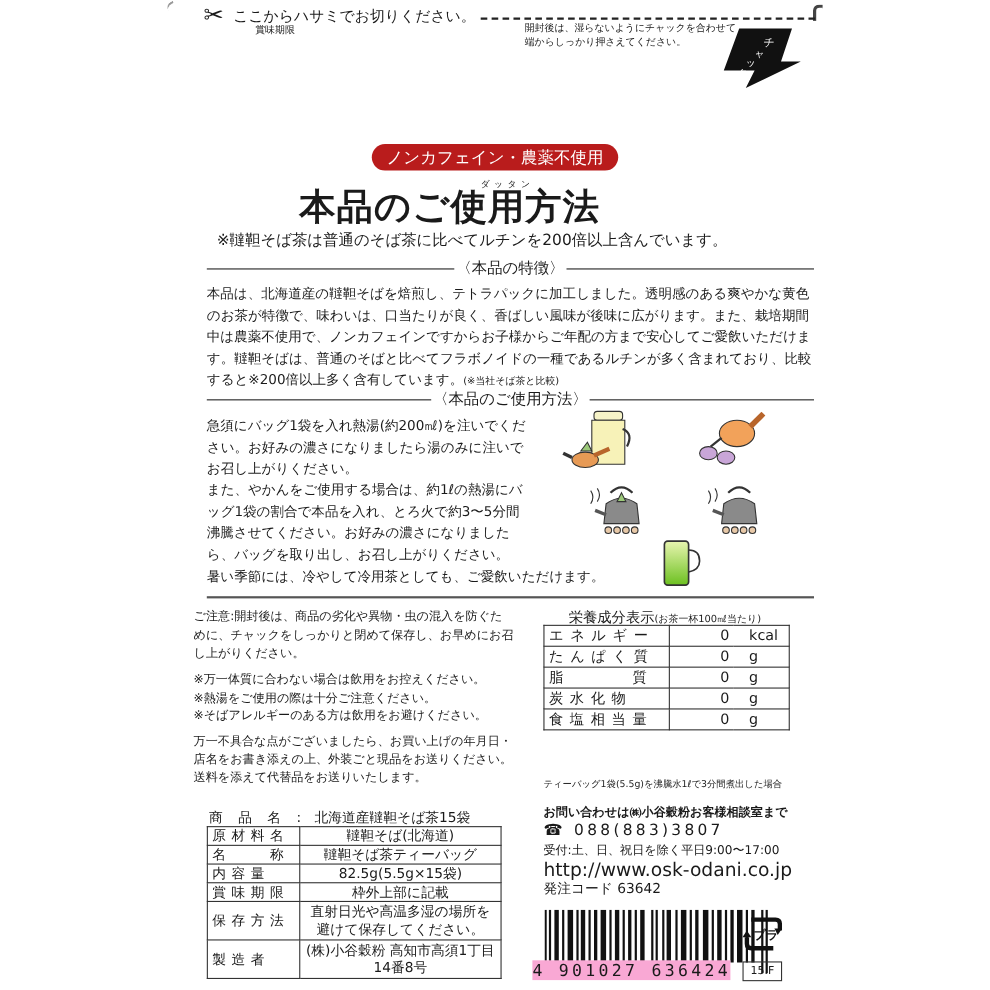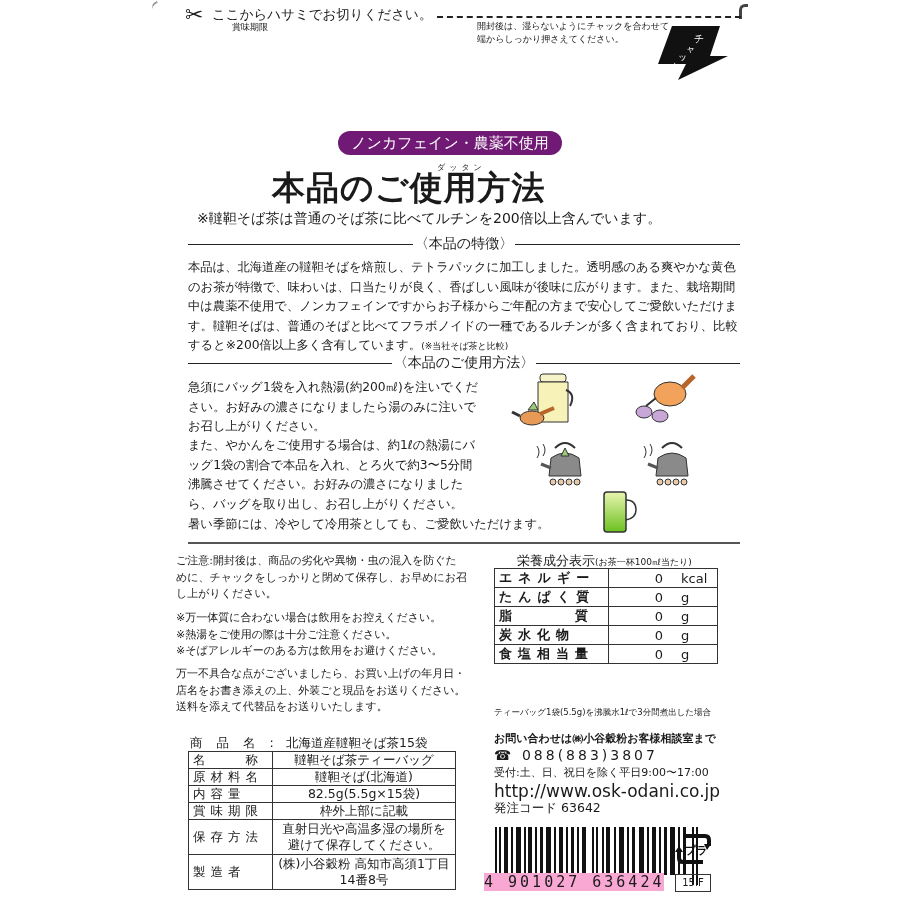--- a/index.html
+++ b/index.html
@@ -10,21 +10,21 @@
   
   .scissors { left:185px; top:4px; font-size:22px; line-height:22px; }
   .cut-text { left:212px; top:6px; font-size:13.5px; white-space:nowrap; }
   .cut-line { left:437px; top:16px; width:304px; border-top:2px dashed #222; }
   .expiry-label { left:232px; top:21px; font-size:9px; }
   .zipper-note { left:477px; top:20px; font-size:9px; line-height:13px; width:200px; }
   .chuck-arrow { left:650px; top:20px; width:80px; height:60px; }
   .corner-l { left:152px; top:2px; width:8px; height:8px; border-top:2px solid #999; border-left:0; border-radius:6px 0 0 0; transform:rotate(-30deg); }
   .corner-r { left:739px; top:4px; width:6px; height:12px; border-left:3px solid #444; border-top:3px solid #444; border-radius:6px 0 0 0; }
   
-  .badge { left:338px; top:131px; width:224px; height:24px; background:#701a75; color:#fff; border-radius:12px;
+  .badge { left:338px; top:131px; width:224px; height:24px; background:#b91c1c; color:#fff; border-radius:12px;
            font-size:15px; line-height:24px; text-align:center; }
   .ruby { left:437px; top:162px; font-size:8px; letter-spacing:4px; }
   .title { left:272px; top:166px; font-size:33px; font-weight:bold; font-family:"DejaVu Serif", serif; letter-spacing:1px; white-space:nowrap; }
   .subtitle { left:197px; top:210px; font-size:14px; white-space:nowrap; }
   .section-head { left:188px; width:552px; height:16px; display:flex; align-items:center; }
   .section-head .line { flex:1; border-top:1.5px solid #222; }
   .section-head .lbl { font-size:14px; padding:0 2px; white-space:nowrap; }
   .para { left:188px; font-size:12.3px; line-height:19.5px; }
   .para-features { top:258px; width:552px; }
   .note-small { font-size:9px; }
@@ -37,21 +37,21 @@
   
   .caution { left:176px; width:292px; font-size:11px; line-height:16.5px; }
   .caution1 { top:553px; }
   .caution2 { top:610px; }
   .caution3 { top:666px; }
   
   .nut-title { left:517px; top:552px; font-size:13px; white-space:nowrap; }
   .nut-title small { font-size:9px; }
   .nut-table { position:absolute; left:494px; width:224px; border-collapse:collapse; }
   .nut-table td { border:1.5px solid #333; height:18px; padding:0 4px; font-size:13px; }
-  .nut-table td.lbl { width:105px; letter-spacing:6px; white-space:nowrap;font-weight:bold; }
+  .nut-table td.lbl { width:105px; letter-spacing:6px; white-space:nowrap; }
   .nut-table td.val { text-align:right; width:50px; border-right:none; }
   .nut-table td.unit { border-left:none; padding-left:14px; }
   .nut-t1 { top:568px; }
   .nut-t2 { top:667px; }
   .nut-foot { left:494px; top:707px; font-size:8.5px; white-space:nowrap; }
   
   .prod-name-row { left:190px; top:735px; font-size:12.5px; white-space:nowrap; }
   .prod-name-row .k { letter-spacing:14px; display:inline-block; width:96px; }
   .prod-table { position:absolute; left:188px; top:751px; width:268px; border-collapse:collapse; }
   .prod-table td { border:1.5px solid #333; font-size:12.5px; padding:0 4px; line-height:16px; height:16px; }
@@ -217,26 +217,26 @@
 </tbody>
   </table>
 <div class="abs nut-foot">ティーバッグ1袋(5.5g)を沸騰水1ℓで3分間煮出した場合</div>
 
 <div class="abs prod-name-row">
   <span class="k">商品名:</span><span>北海道産韃靼そば茶15袋</span>
 </div>
 <table class="prod-table">
   <tbody>
       <tr>
+        <td class="k">原材料名</td>
+        <td class="v">韃靼そば(北海道)</td>
+      </tr>
+  <tr>
         <td class="k">名　　称</td>
         <td class="v">韃靼そば茶ティーバッグ</td>
-      </tr>
-  <tr>
-        <td class="k">原材料名</td>
-        <td class="v">韃靼そば(北海道)</td>
       </tr>
   <tr>
         <td class="k">内容量</td>
         <td class="v">82.5g(5.5g×15袋)</td>
       </tr>
   <tr>
         <td class="k">賞味期限</td>
         <td class="v">枠外上部に記載</td>
       </tr>
   <tr>

